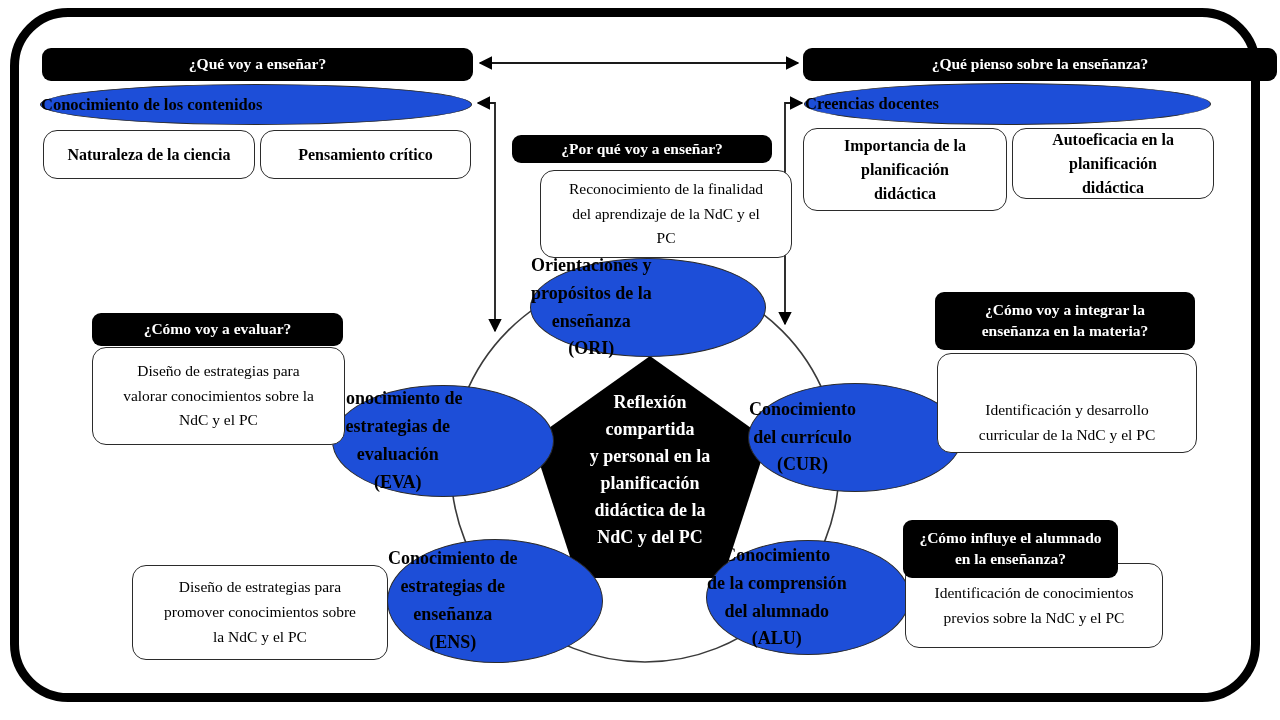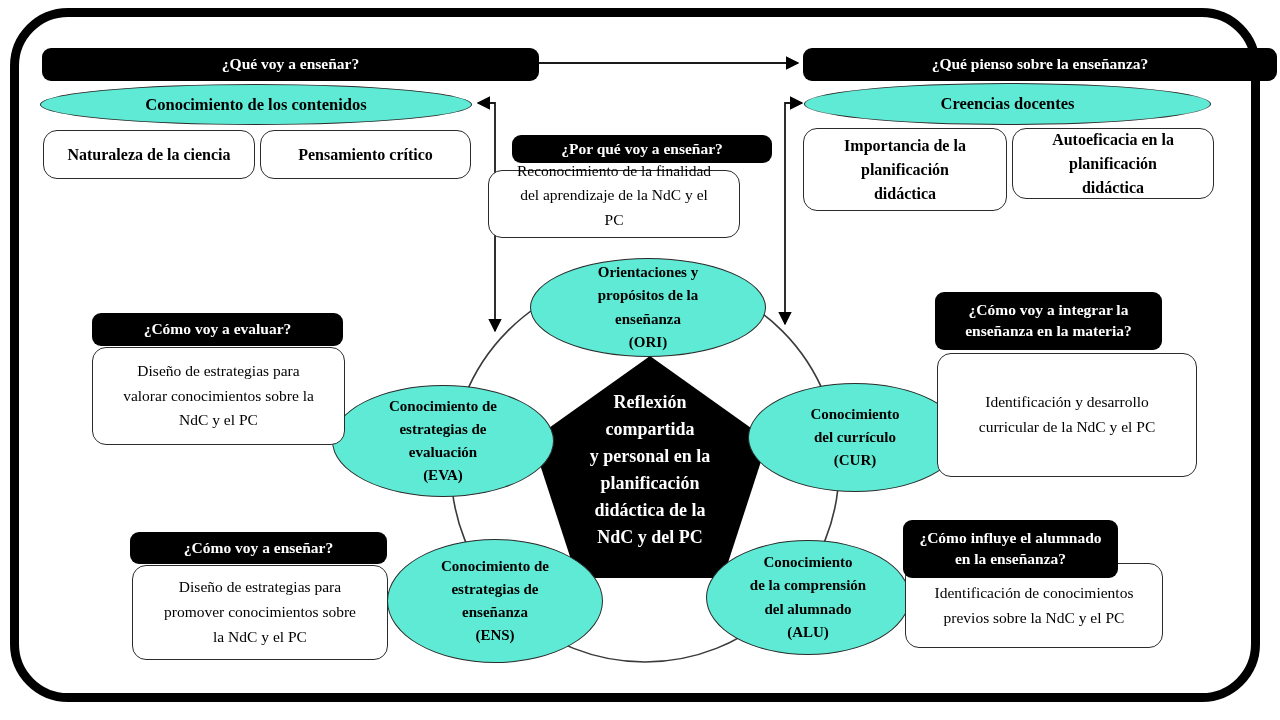--- a/index.html
+++ b/index.html
@@ -15,27 +15,27 @@
     box-sizing:border-box; pointer-events:none; z-index:9;
   }
   svg.lines { position:absolute; left:0; top:0; z-index:1; }
   .qheader {
     position:absolute; background:#000; color:#fff;
     border-radius:9px; display:flex; align-items:center; justify-content:center;
     text-align:center; font-weight:bold; font-size:15.5px; line-height:1.35;
     white-space:pre-line; z-index:5; box-sizing:border-box; padding:2px 6px;
   }
   .gellipse {
-    position:absolute; background:#5eead4; border:1.5px solid #2b2b2b;
-    border-radius:50%; display:flex; align-items:center; justify-content:center;
+    position:absolute; background:#1d4ed8; border:1.5px solid #2b2b2b;
+    border-radius:50%; display:flex; align-items:center; 
     text-align:center; box-sizing:border-box; z-index:3;
   }
   .gellipse .txt { font-weight:bold; white-space:pre-line; }
   .cat-ellipse .txt { font-size:16.5px; }
-  .comp-ellipse .txt { font-size:15px; line-height:1.55; }
+  .comp-ellipse .txt { font-size:18px; line-height:1.55; }
   .wbox {
     position:absolute; background:#fff; border:1.8px solid #2b2b2b;
     border-radius:14px; display:flex; align-items:center; justify-content:center;
     text-align:center; box-sizing:border-box; z-index:4; padding:4px 8px;
   }
   .wbox .txt { white-space:pre-line; font-size:15.5px; line-height:1.6; }
   .wbox.bold .txt { font-weight:bold; font-size:16px; line-height:1.5; }
   .pentagon-label {
     position:absolute; left:543px; top:388px; width:214px; height:164px;
     display:flex; align-items:center; justify-content:center; text-align:center;
@@ -56,21 +56,21 @@
     </defs>
     <circle cx="645" cy="468" r="194" fill="none" stroke="#3a3a3a" stroke-width="1.6"></circle>
     <polygon points="650,356 768,440 723,578 577,578 532,440" fill="#000000"></polygon>
     <line x1="480" y1="63" x2="798" y2="63" stroke="#1a1a1a" stroke-width="1.8" marker-start="url(#arrow)" marker-end="url(#arrow)"></line>
     <path d="M 478 103 L 495 103 L 495 331" fill="none" stroke="#1a1a1a" stroke-width="1.8" marker-start="url(#arrow)" marker-end="url(#arrow)"></path>
     <path d="M 802 103 L 785 103 L 785 324" fill="none" stroke="#1a1a1a" stroke-width="1.8" marker-start="url(#arrow)" marker-end="url(#arrow)"></path>
   </svg>
 
   <div class="outer-frame"></div>
 
-  <div class="qheader" style="left:42px; top:48px; width:497px; height:33px;">
+  <div class="qheader" style="left:42px; top:48px; width:431px; height:33px;">
     <span class="txt">¿Qué voy a enseñar?</span>
   </div>
   <div class="gellipse cat-ellipse" style="left:40px; top:84px; width:432px; height:41px;">
     <span class="txt">Conocimiento de los contenidos</span>
   </div>
   <div class="wbox bold" style="left:43px; top:130px; width:212px; height:49px;">
     <span class="txt">Naturaleza de la ciencia</span>
   </div>
   <div class="wbox bold" style="left:260px; top:130px; width:211px; height:49px;">
     <span class="txt">Pensamiento crítico</span>
@@ -89,47 +89,44 @@
   </div>
   <div class="wbox bold" style="left:1012px; top:128px; width:202px; height:71px;">
     <span class="txt">Autoeficacia en la
 planificación
 didáctica</span>
   </div>
 
   <div class="qheader" style="left:512px; top:135px; width:260px; height:28px;">
     <span class="txt">¿Por qué voy a enseñar?</span>
   </div>
-  <div class="wbox" style="left:488px; top:170px; width:252px; height:68px;align-items:flex-end;">
+  <div class="wbox" style="left:540px; top:170px; width:252px; height:88px;">
     <span class="txt">Reconocimiento de la finalidad
 del aprendizaje de la NdC y el
 PC</span>
   </div>
 
   <div class="qheader" style="left:92px; top:313px; width:251px; height:33px;">
     <span class="txt">¿Cómo voy a evaluar?</span>
   </div>
   <div class="wbox" style="left:92px; top:347px; width:253px; height:98px;">
     <span class="txt">Diseño de estrategias para
 valorar conocimientos sobre la
 NdC y el PC</span>
   </div>
 
-  <div class="qheader" style="left:935px; top:292px; width:227px; height:58px;">
+  <div class="qheader" style="left:935px; top:292px; width:260px; height:58px;">
     <span class="txt">¿Cómo voy a integrar la
 enseñanza en la materia?</span>
   </div>
-  <div class="wbox" style="left:937px; top:353px; width:260px; height:124px;">
+  <div class="wbox" style="left:937px; top:353px; width:260px; height:100px;align-items:flex-end;">
     <span class="txt">Identificación y desarrollo
 curricular de la NdC y el PC</span>
   </div>
 
-  <div class="qheader" style="left:130px; top:532px; width:257px; height:32px;">
-    <span class="txt">¿Cómo voy a enseñar?</span>
-  </div>
   <div class="wbox" style="left:132px; top:565px; width:256px; height:95px;">
     <span class="txt">Diseño de estrategias para
 promover conocimientos sobre
 la NdC y el PC</span>
   </div>
 
   <div class="qheader" style="left:903px; top:520px; width:215px; height:58px;">
     <span class="txt">¿Cómo influye el alumnado
 en la enseñanza?</span>
   </div>

